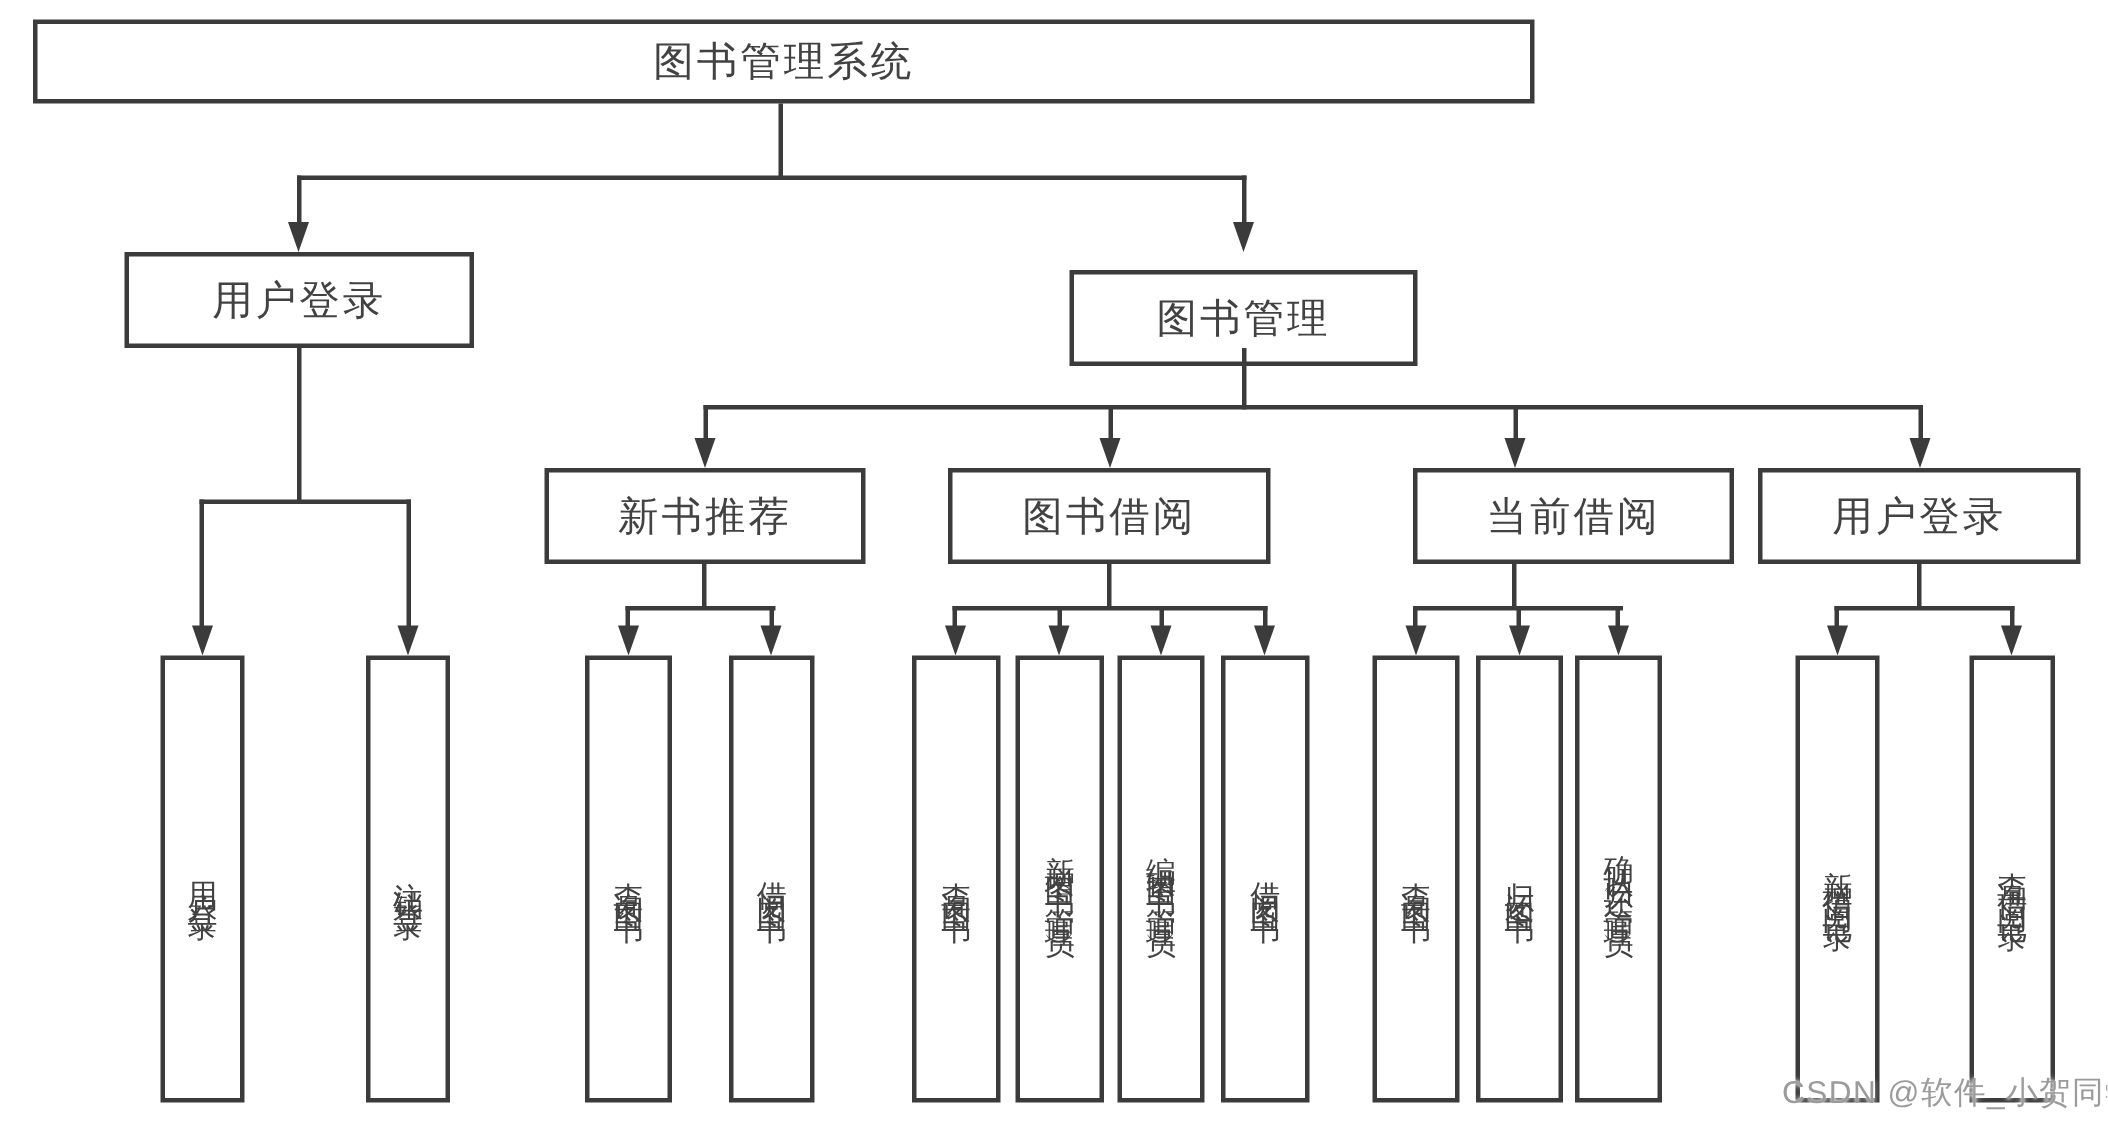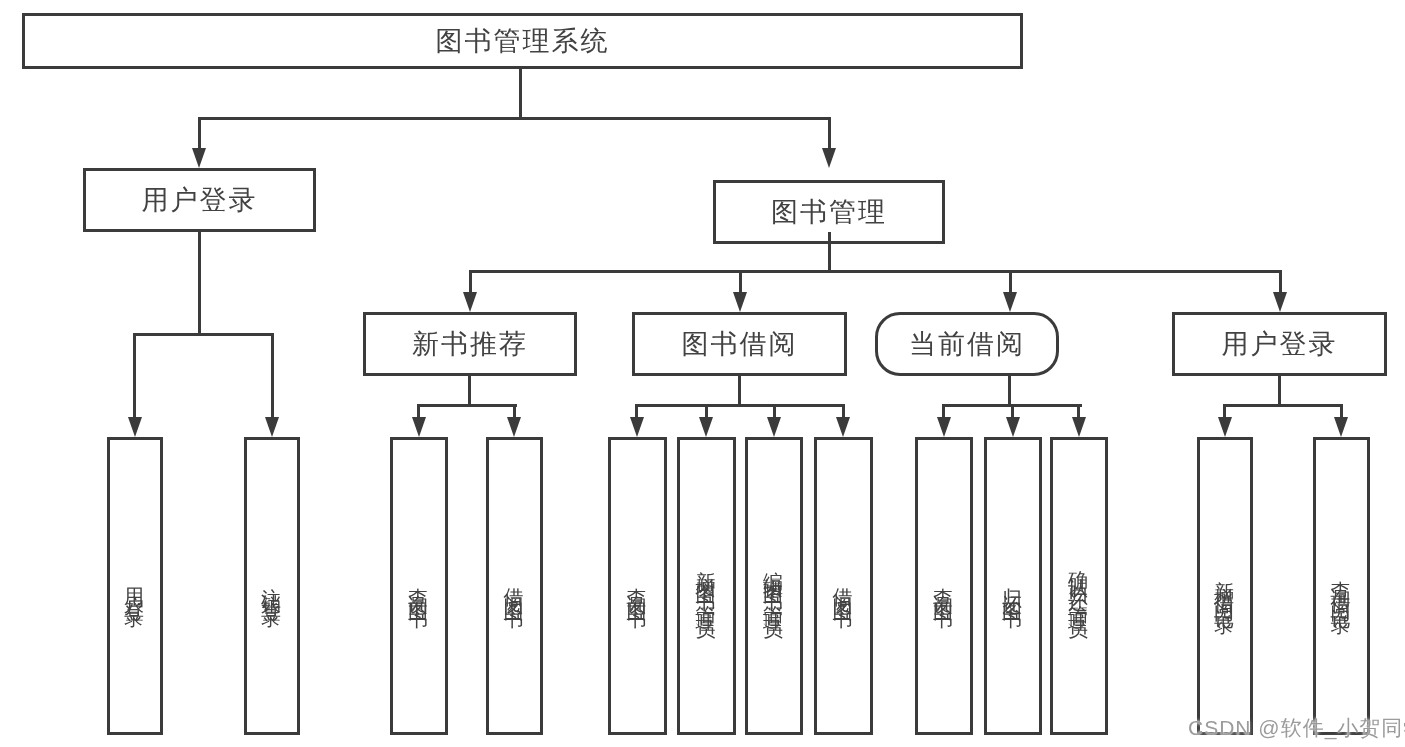--- a/index.html
+++ b/index.html
@@ -98,21 +98,21 @@
   <div class="ah" style="left:1003px;top:292px;"></div>
   <div class="l" style="left:1279px;top:270px;width:3px;height:24px;"></div>
   <div class="ah" style="left:1273px;top:292px;"></div>
 
   <div class="node" style="left:632px;top:312px;width:215px;height:64px;">
     <span class="h-label">图书借阅</span>
   </div>
   <div class="node" style="left:363px;top:312px;width:214px;height:64px;">
     <span class="h-label">新书推荐</span>
   </div>
-  <div class="node" style="left:875px;top:312px;width:184px;height:64px;border-radius:25px;">
+  <div class="node" style="left:942px;top:312px;width:214px;height:64px;">
     <span class="h-label">当前借阅</span>
   </div>
   <div class="node" style="left:1172px;top:312px;width:215px;height:64px;">
     <span class="h-label">用户登录</span>
   </div>
 
   <div class="l" style="left:468px;top:376px;width:3px;height:30px;"></div>
   <div class="l" style="left:417px;top:404px;width:100px;height:3px;"></div>
   <div class="l" style="left:417px;top:404px;width:3px;height:16px;"></div>
   <div class="ah" style="left:412px;top:417px;"></div>

